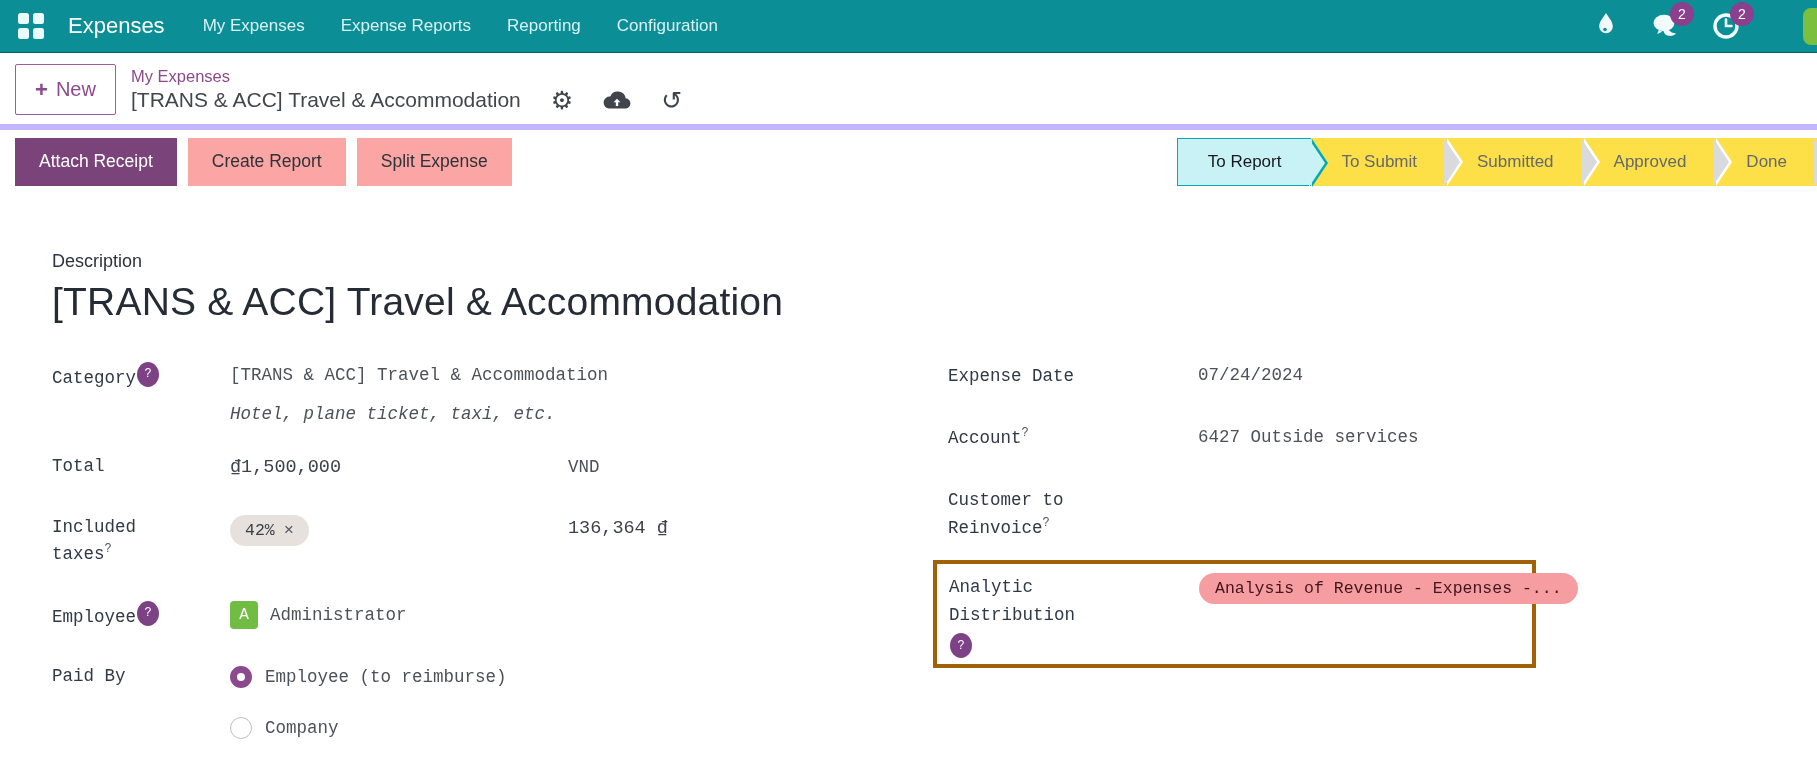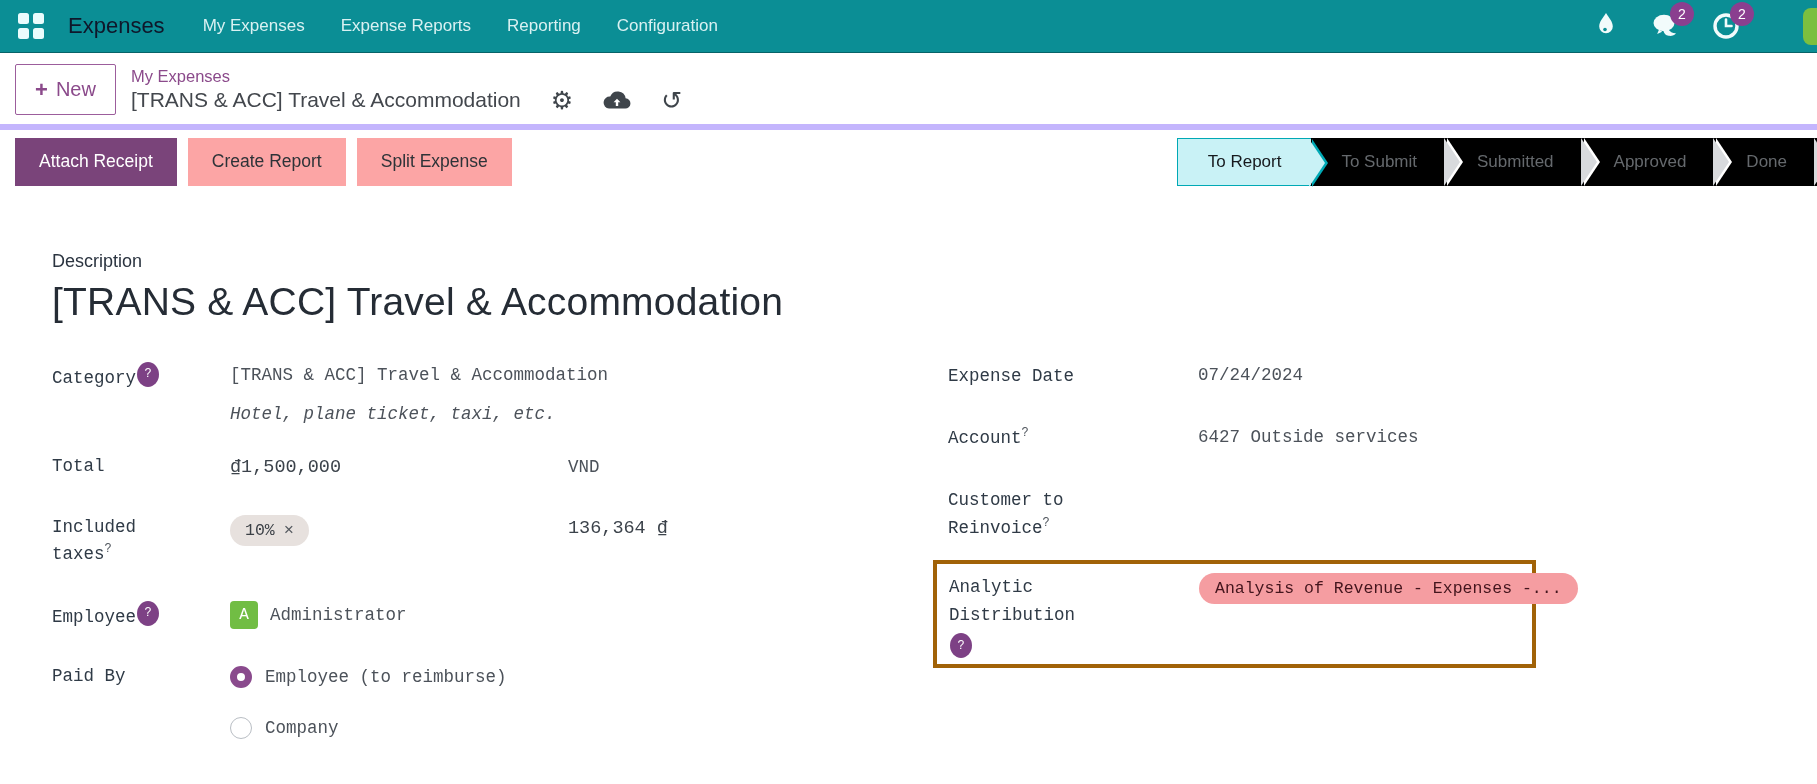--- a/index.html
+++ b/index.html
@@ -6,21 +6,21 @@
   html,body { width:1817px; height:784px; overflow:hidden; background:#fff;
               font-family:"Liberation Sans", sans-serif; color:#374151; }
   .page { position:relative; width:1817px; height:784px; }
 
   
   .topnav { position:relative; height:53px; background:#0b8e95; display:flex;
             align-items:center; padding:0 18px; border-bottom:1px solid rgba(0,0,0,.3); }
   .grid-icon { display:grid; grid-template-columns:11px 11px; grid-template-rows:11px 11px;
                gap:4px; margin-right:24px; cursor:pointer; }
   .grid-icon span { background:#eafcfd; border-radius:2.5px; }
-  .app-name { color:#0f172a; font-size:22px; font-weight:500; margin-right:38px; }
+  .app-name { color:#ffffff; font-size:22px; font-weight:500; margin-right:38px; }
   .menu { display:flex; gap:36px; }
   .menu-item { color:#d9f1f2; font-size:17px; cursor:pointer; }
   .nav-right { margin-left:auto; display:flex; align-items:center; gap:30px; margin-right:58px; }
   .nav-ic { position:relative; width:30px; height:30px; display:flex; align-items:center;
             justify-content:center; cursor:pointer; }
   .nav-badge { position:absolute; top:-9px; right:-13px; min-width:24px; height:24px;
                background:#8a3f8f; color:#fff; border-radius:50%; font-size:14px;
                display:flex; align-items:center; justify-content:center; }
   .avatar-corner { position:absolute; right:0; top:8px; width:14px; height:37px;
                    background:#7cbf3f; border-radius:8px 0 0 8px; cursor:pointer; }
@@ -39,21 +39,21 @@
 
   
   .action-strip { display:flex; align-items:center; height:69px;
                   border-top:6px solid #c4b5fd; padding-left:15px; }
   .btn { height:48px; padding:0 24px; font-size:17.5px; border:none; cursor:pointer;
          margin-right:11px; font-family:"Liberation Sans", sans-serif; }
   .btn-primary { background:#7a447a; color:#fff; }
   .btn-secondary { background:#fca5a5; color:#2e3338; }
   .statusbar { margin-left:auto; display:flex; height:48px; }
   .stage { position:relative; display:flex; align-items:center; padding:0 30px;
-           font-size:17px; color:#65696d; background:#000000; cursor:pointer; }
+           font-size:17px; color:#65696d; background:#fde047; cursor:pointer; }
   .stage .arrow-gap, .stage .arrow-fill { content:""; position:absolute; top:0; width:0; height:0;
            border-top:24px solid transparent; border-bottom:24px solid transparent; }
   .stage .arrow-gap  { right:-16px; border-left:16px solid #fff; z-index:1; }
   .stage .arrow-fill { right:-13px; border-left:16px solid #d8dadd; z-index:2; }
   .stage-active { background:#c9f2f6; border:1px solid #00a9b5; border-right:none;
                   color:#16191d; z-index:6; }
   .stage-active .arrow-gap  { right:-17px; border-left-color:#00a9b5; z-index:1; }
   .stage-active .arrow-fill { right:-14px; border-left-color:#c9f2f6; z-index:2; }
   .z5{z-index:5}.z4{z-index:4}.z3{z-index:3}.z2{z-index:2}
 
@@ -214,21 +214,21 @@
           <div class="fvalue vmain money">₫1,500,000</div>
           <div class="fvalue">VND</div>
         </div>
 
         <div class="frow">
           <div class="flabel">
             <span>Included taxes</span><sup>?</sup>
           </div>
           <div class="vmain">
             <span class="tax-pill">
-              <span>10%</span>
+              <span>42%</span>
               <span class="x">×</span>
             </span>
           </div>
           <div class="fvalue money">136,364 ₫</div>
         </div>
 
         <div class="frow">
           <div class="flabel">
             <span>Employee</span><span class="help-badge">?</span>
           </div>

